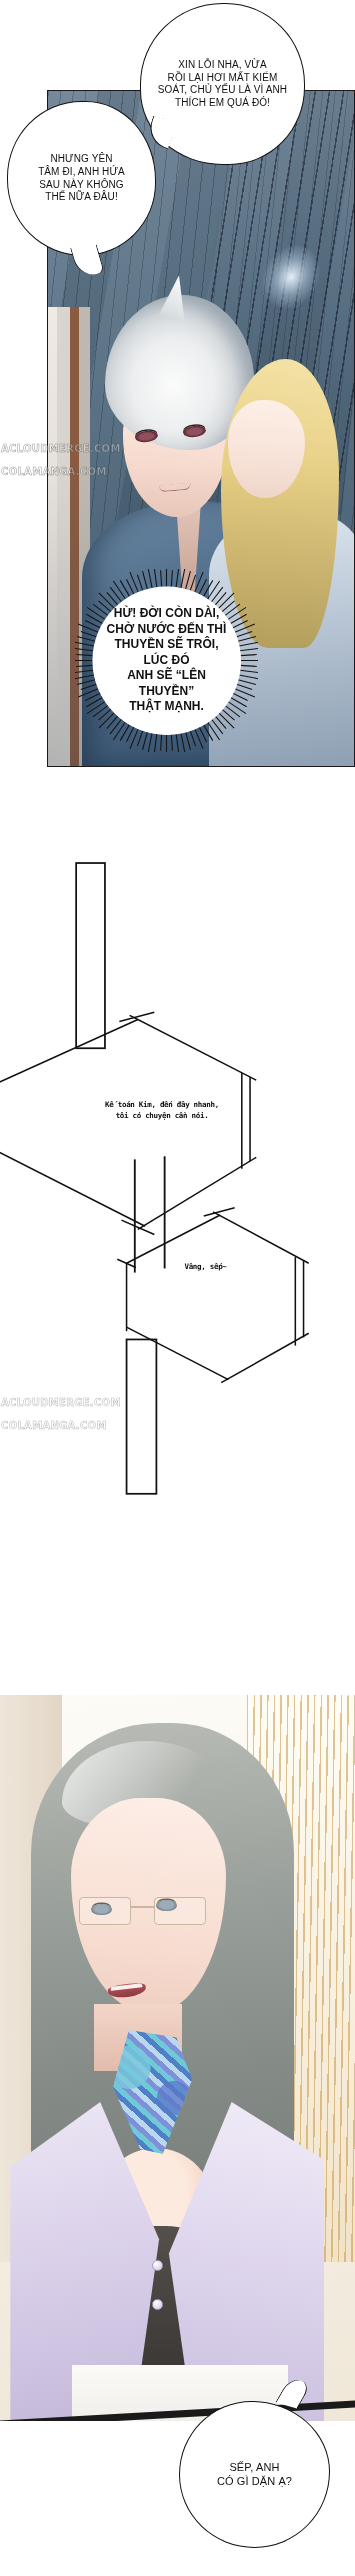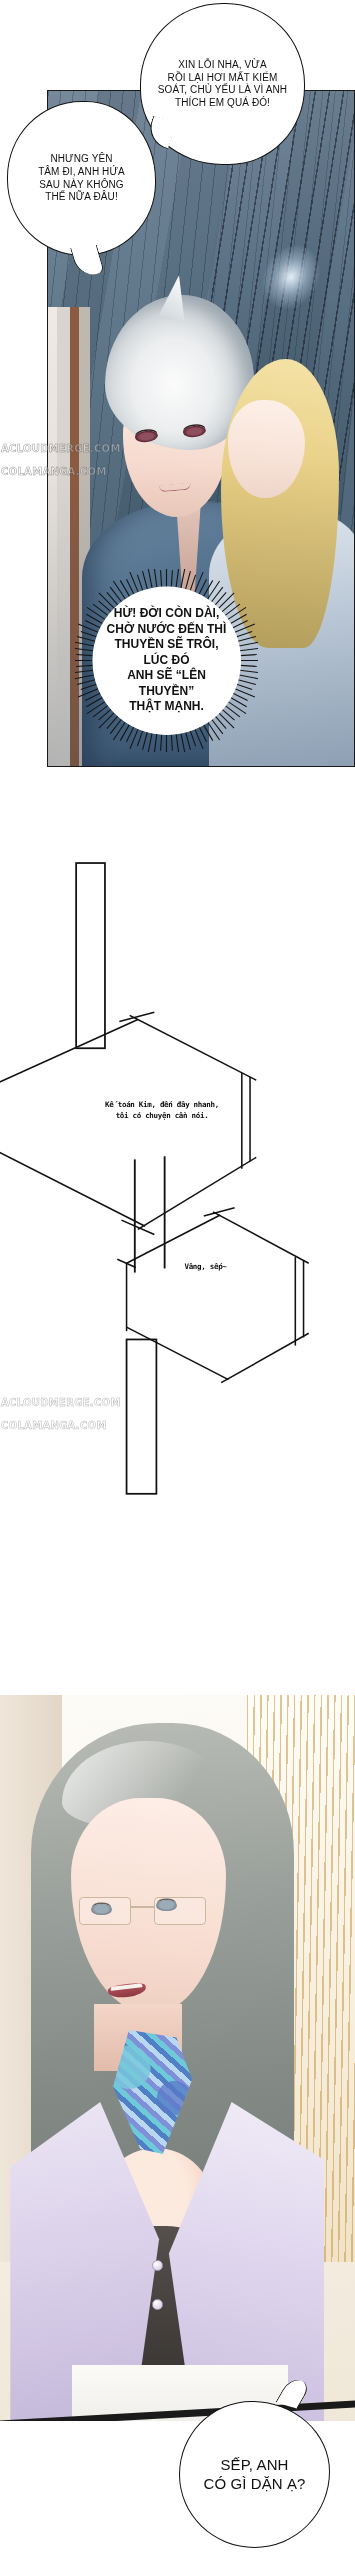--- a/index.html
+++ b/index.html
@@ -200,21 +200,21 @@
     background: #fff;
     border-left: 1.5px solid #111;
     border-right: 1.5px solid #111;
     border-radius: 0 0 30% 60%;
     transform: rotate(-6deg) skewX(10deg);
   }
   .bubble.b4 {
     left: 179px; top: 2401px;
     width: 151px; height: 147px;
     border-radius: 48% 52% 50% 50% / 50% 48% 52% 50%;
-    font-size: 15px;
+    font-size: 11px;
     padding: 0 11.3px;
   }
   .bubble.b4 .tail {
     position: absolute;
     right: 24px; top: -23px;
     width: 20.6px; height: 28px;
     background: #fff;
     border-left: 1.5px solid #111;
     border-right: 1.5px solid #111;
     border-radius: 50% 50% 0 0;

